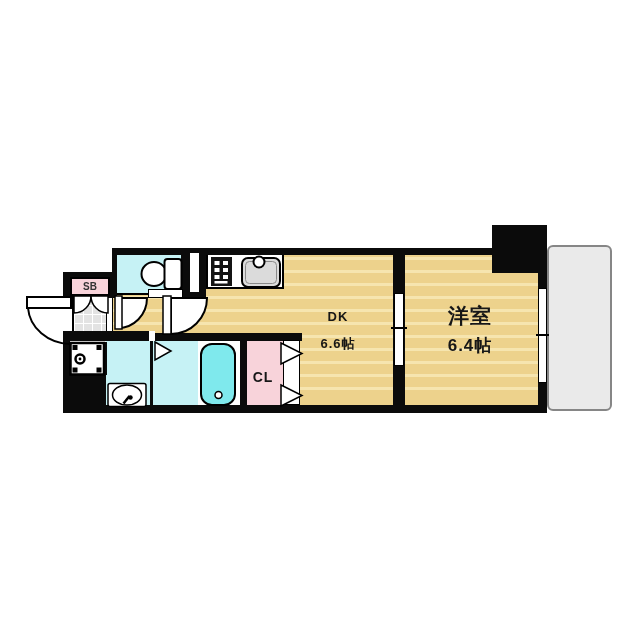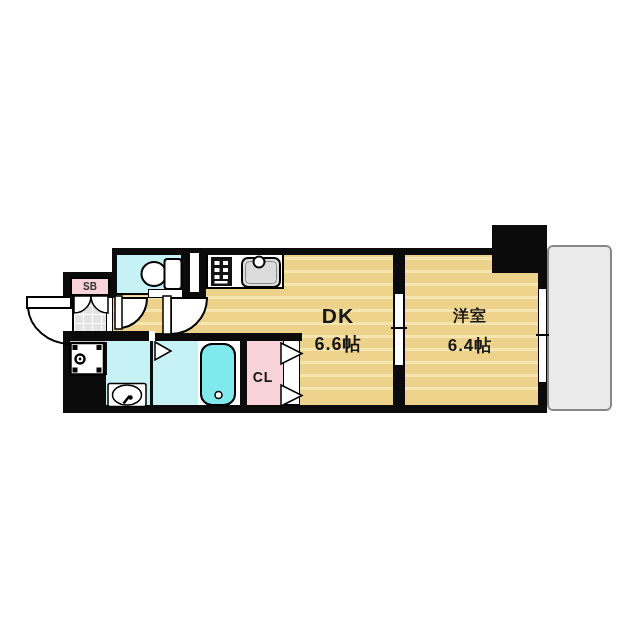--- a/index.html
+++ b/index.html
@@ -124,19 +124,19 @@
       <ellipse cx="127" cy="395" rx="14.5" ry="10" fill="#fff" stroke="#000" stroke-width="1.5"></ellipse>
       <circle cx="130.5" cy="397.5" r="2.2" fill="#000"></circle>
       <path d="M 123.5 403.5 L 129.5 396" stroke="#000" stroke-width="2.5" fill="none"></path>
     </g>
 
     <path d="M 155 342 L 171 351 L 155 360 Z" fill="#fff" stroke="#000" stroke-width="1.5"></path>
     <path d="M 281 343 L 302 353.5 L 281 364 Z" fill="#fff" stroke="#000" stroke-width="1.5"></path>
     <path d="M 281 385 L 302 395.5 L 281 406 Z" fill="#fff" stroke="#000" stroke-width="1.5"></path>
   </svg>
 
-  <div class="label" style="left:338px;top:316px;font-size:21px;">DK</div>
-  <div class="label" style="left:338px;top:344px;font-size:18px;">6.6帖</div>
-  <div class="label" style="left:470px;top:316px;font-size:16px;">洋室</div>
+  <div class="label" style="left:338px;top:316px;font-size:13px;">DK</div>
+  <div class="label" style="left:338px;top:344px;font-size:13px;">6.6帖</div>
+  <div class="label" style="left:470px;top:316px;font-size:21px;">洋室</div>
   <div class="label" style="left:470px;top:345px;font-size:17px;">6.4帖</div>
   <div class="label" style="left:263px;top:377px;font-size:14px;">CL</div>
 
 </div>
 
 </body></html>

